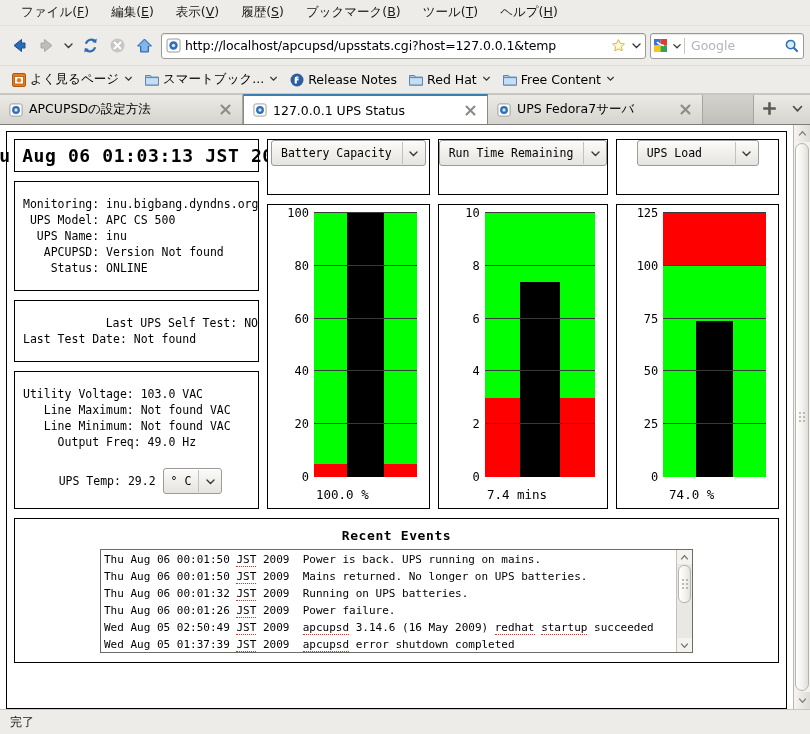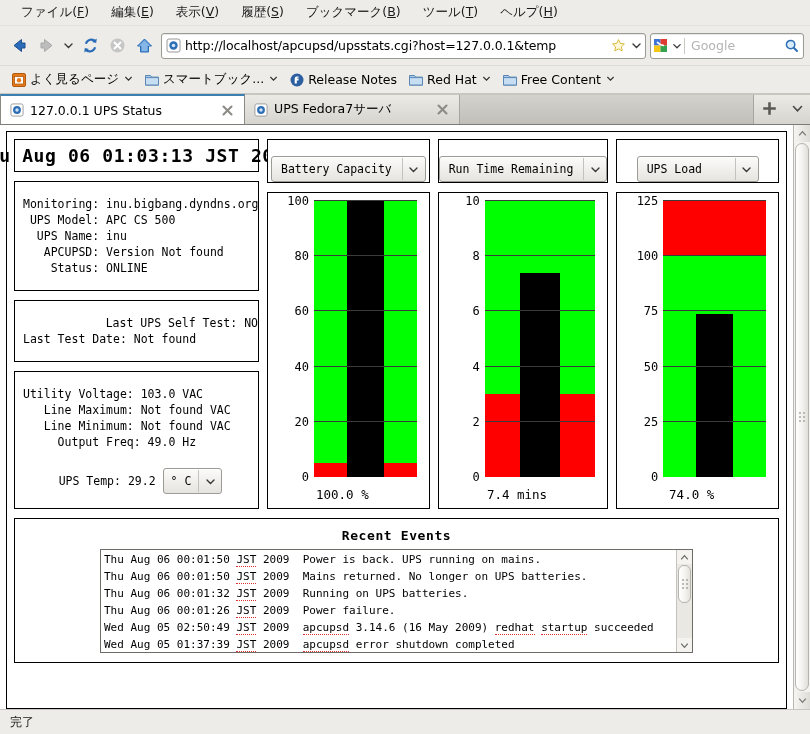--- a/index.html
+++ b/index.html
@@ -95,21 +95,21 @@
   .box{border:1px solid #000;background:#fff;box-sizing:border-box;}
   .mono{font-family:"DejaVu Sans Mono","Liberation Mono",monospace;font-size:11.5px;color:#000;
         line-height:16px;white-space:pre;}
 
   .datebox{height:33px;display:flex;align-items:center;justify-content:center;}
   .datebox .mono{font-size:18px;font-weight:bold;letter-spacing:0.6px;}
 
   .infobox{padding:14px 0 14px 0;}
   .infobox .mono{padding-left:8px;}
 
-  .selbox{height:44px;display:flex;align-items:flex-end;justify-content:center;}
+  .selbox{height:56px;display:flex;align-items:flex-start;justify-content:center;}
   .gselect{height:24px;min-width:120px;border:1px solid #9d9b96;border-radius:3px;
            background:linear-gradient(to bottom,#fbfbfa,#e6e4df);
            display:flex;align-items:center;box-shadow:0 1px 0 rgba(255,255,255,.7) inset;}
   .gselect .lab{flex:1 1 auto;padding:0 10px 0 9px;font-family:"DejaVu Sans Mono","Liberation Mono",monospace;
                 font-size:11.5px;color:#000;white-space:nowrap;}
   .gselect .sep{width:1px;height:22px;background:#c3c1bc;flex:0 0 auto;}
   .gselect .arw{width:22px;display:flex;align-items:center;justify-content:center;flex:0 0 auto;}
 
   .gaugebox{flex:1 1 auto;display:flex;flex-direction:column;padding:8px 0 6px 0;}
   .gaugeinner{flex:1 1 auto;display:flex;}
@@ -300,20 +300,35 @@
           </svg>
         </span>
         <span>Free Content</span>
         <span class="bmchev"><svg width="9" height="9" viewBox="0 0 11 11">
             <path d="M2 4 L5.5 7.5 L9 4" fill="none" stroke="#333" stroke-width="1.4" stroke-linecap="round"></path>
           </svg></span>
       </div>
     </div>
 
   <div class="tabbar" id="tabbar">
+      <div class="tab" style="width: 243px;">
+        <span class="tabfav">
+          <svg width="14" height="14" viewBox="0 0 15 15">
+            <rect x="1" y="1" width="13" height="13" rx="2" fill="#fff" stroke="#9a9a9a"></rect>
+            <circle cx="7.5" cy="7.5" r="4.2" fill="#2f6fb5"></circle>
+            <circle cx="7.5" cy="7.5" r="1.8" fill="#cfe4f7"></circle>
+          </svg>
+        </span>
+        <span class="tablabel">APCUPSDの設定方法</span>
+        <span class="tabclose">
+          <svg width="13" height="13" viewBox="0 0 13 13">
+            <path d="M2.5 2.5 L10.5 10.5 M10.5 2.5 L2.5 10.5" stroke="#8d8b86" stroke-width="2.1" stroke-linecap="round"></path>
+          </svg>
+        </span>
+      </div>
       <div class="tab active" style="width: 245px;">
         <span class="tabfav">
           <svg width="14" height="14" viewBox="0 0 15 15">
             <rect x="1" y="1" width="13" height="13" rx="2" fill="#fff" stroke="#9a9a9a"></rect>
             <circle cx="7.5" cy="7.5" r="4.2" fill="#2f6fb5"></circle>
             <circle cx="7.5" cy="7.5" r="1.8" fill="#cfe4f7"></circle>
           </svg>
         </span>
         <span class="tablabel">127.0.0.1 UPS Status</span>
         <span class="tabclose">

